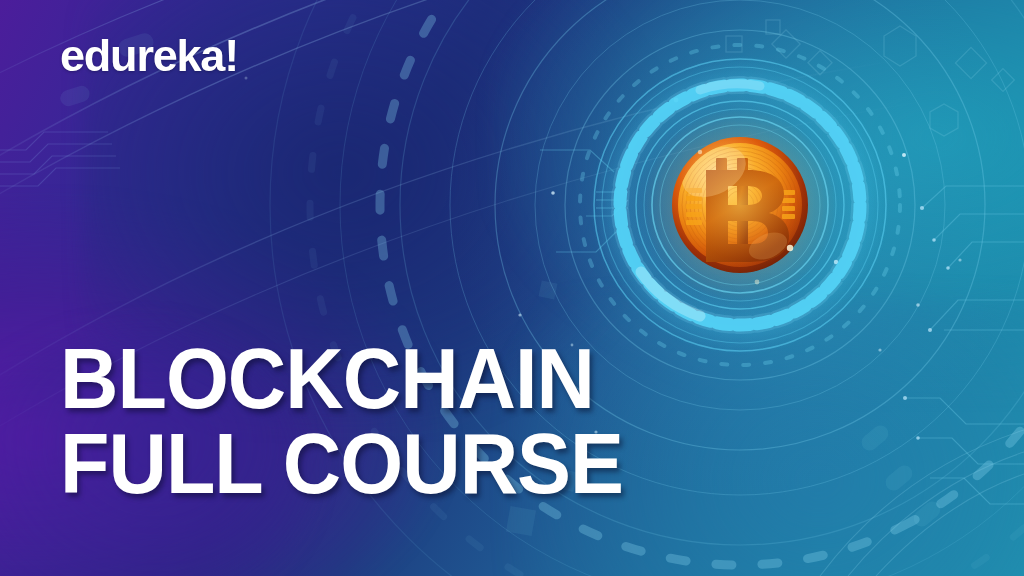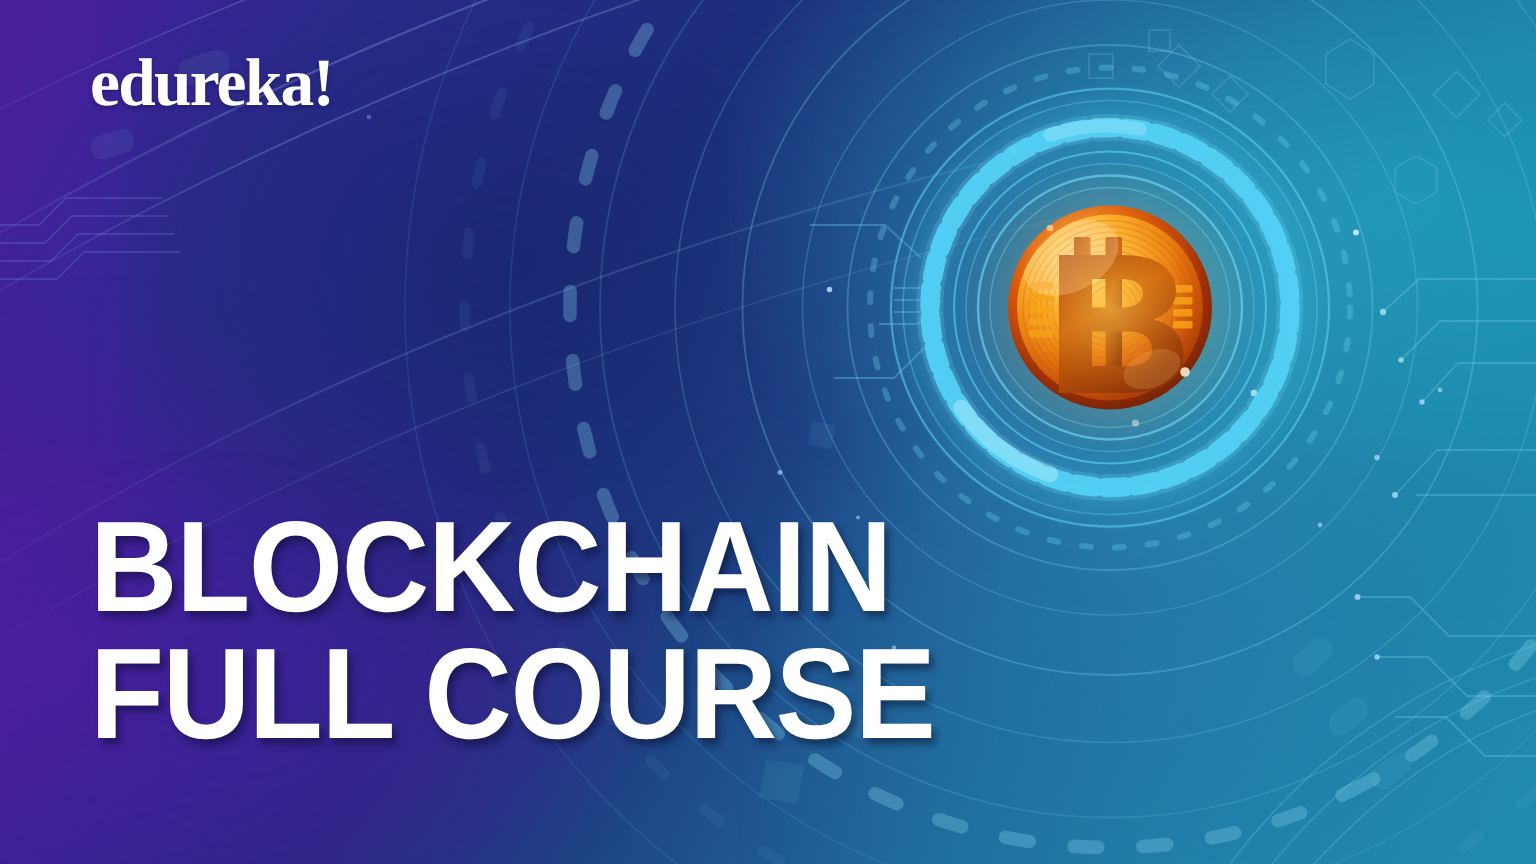--- a/index.html
+++ b/index.html
@@ -80,21 +80,21 @@
     filter:blur(14px);
   }
 
   .svg-layer{position:absolute; inset:0; width:1024px; height:576px;}
 
   
   .logo{
     position:absolute;
     left:60px; top:33px;
     color:#ffffff;
-    font-family:Liberation Serif, serif;
+    font-family:Liberation Sans, sans-serif;
     font-weight:bold;
     font-size:45px;
     letter-spacing:-1.2px;
     line-height:1;
     text-shadow:0 1px 3px rgba(8,10,40,.35);
     white-space:nowrap;
   }
 
   
   .headline{

